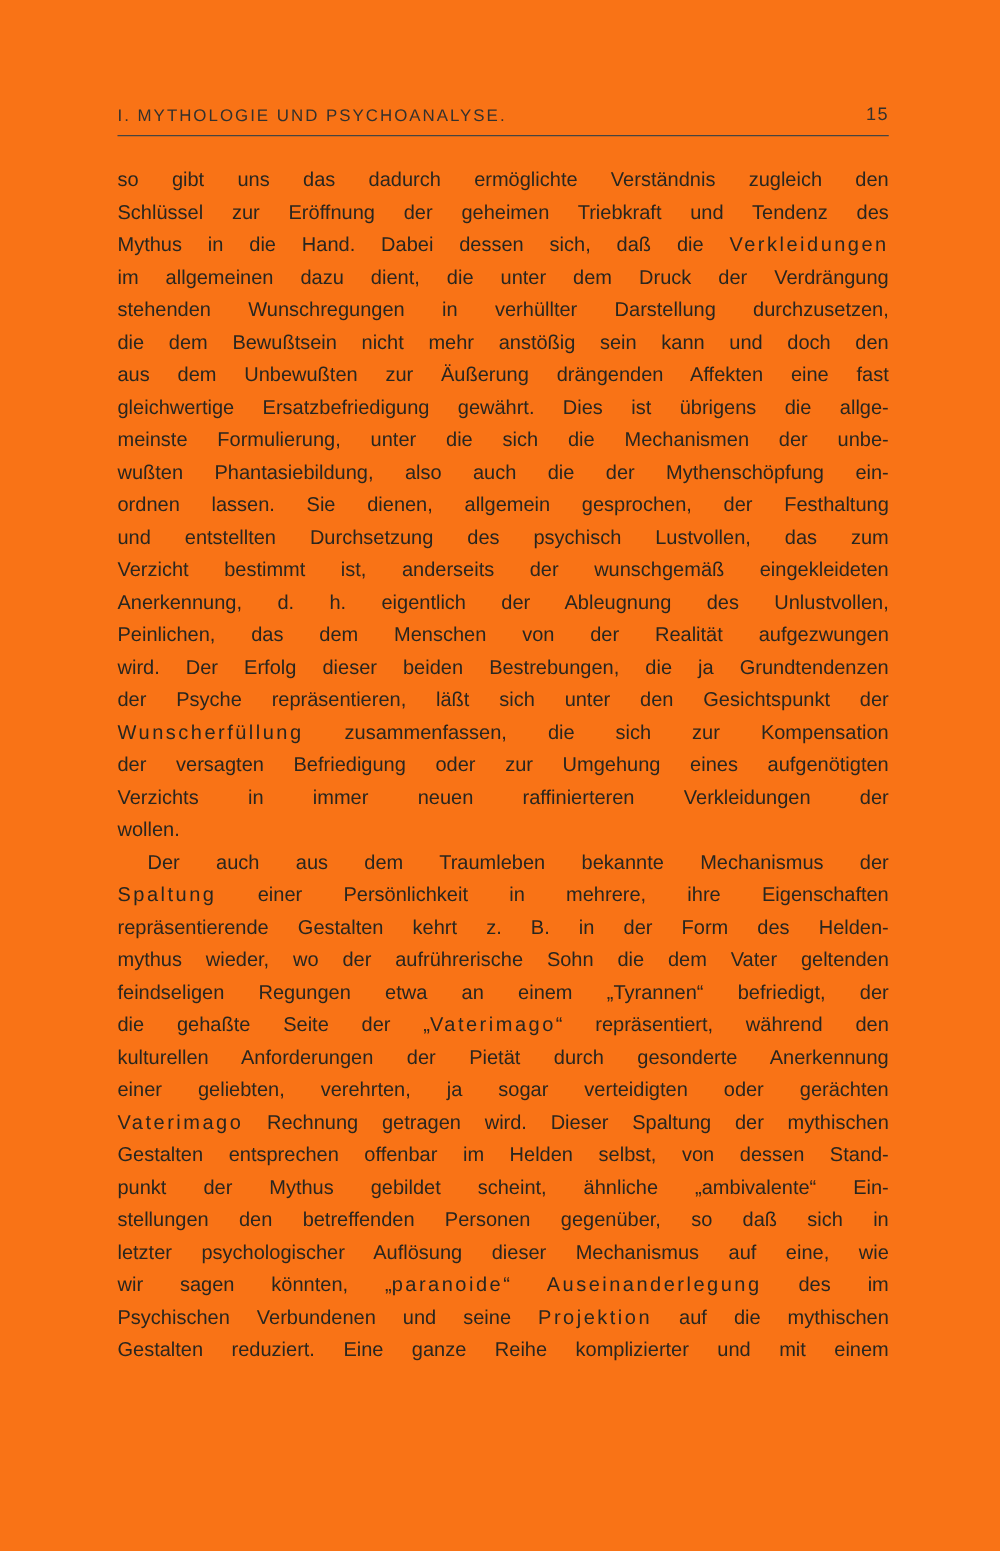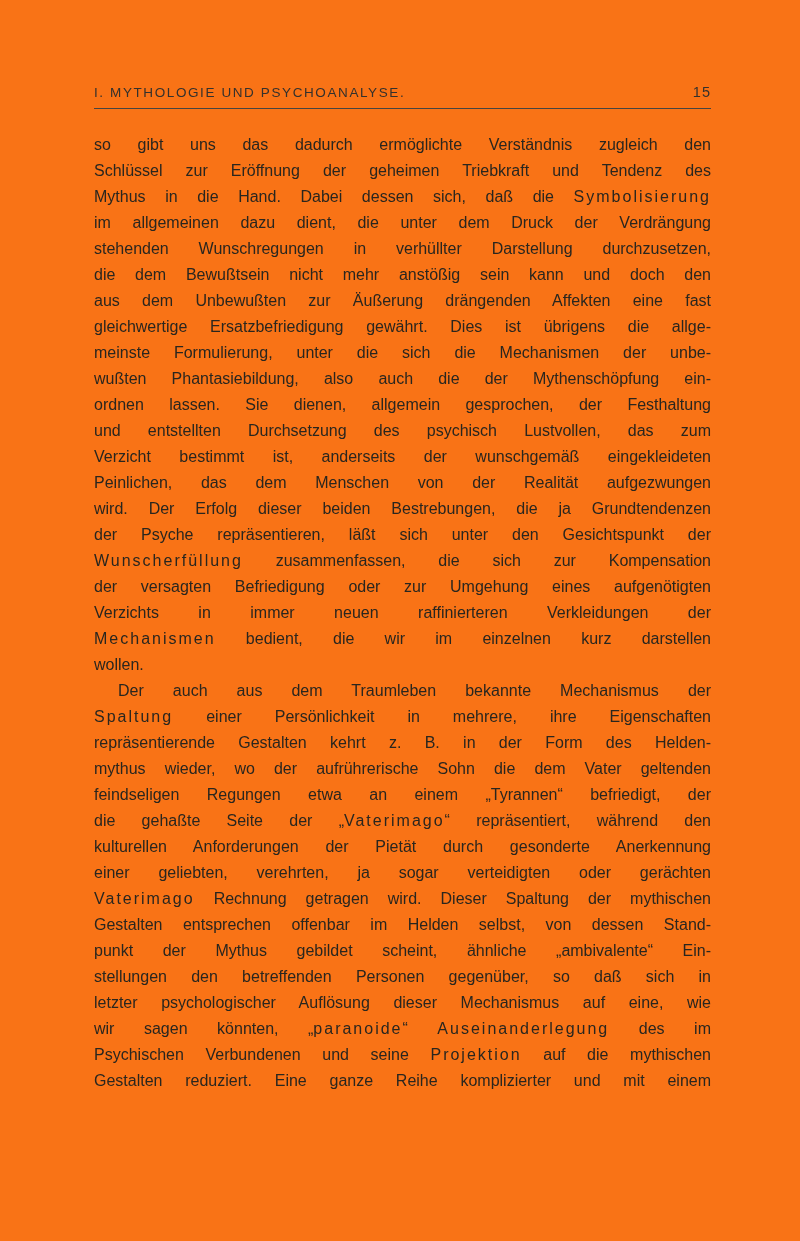--- a/index.html
+++ b/index.html
@@ -61,38 +61,38 @@
 <body>
 
 <div class="page">
   <div class="header">
     <span class="running-title">I. MYTHOLOGIE UND PSYCHOANALYSE.</span>
     <span class="page-number">15</span>
   </div>
   <div class="text-block">
       <div class="line"><span>so gibt uns das dadurch ermöglichte Verständnis zugleich den</span></div>
       <div class="line"><span>Schlüssel zur Eröffnung der geheimen Triebkraft und Tendenz des</span></div>
-      <div class="line"><span>Mythus in die Hand. Dabei dessen sich, daß die </span><span class="sperr">Symbolisierung</span></div>
+      <div class="line"><span>Mythus in die Hand. Dabei dessen sich, daß die </span><span class="sperr">Verkleidungen</span></div>
       <div class="line"><span>im allgemeinen dazu dient, die unter dem Druck der Verdrängung</span></div>
       <div class="line"><span>stehenden Wunschregungen in verhüllter Darstellung durchzusetzen,</span></div>
       <div class="line"><span>die dem Bewußtsein nicht mehr anstößig sein kann und doch den</span></div>
       <div class="line"><span>aus dem Unbewußten zur Äußerung drängenden Affekten eine fast</span></div>
       <div class="line"><span>gleichwertige Ersatzbefriedigung gewährt. Dies ist übrigens die allge-</span></div>
       <div class="line"><span>meinste Formulierung, unter die sich die Mechanismen der unbe-</span></div>
       <div class="line"><span>wußten Phantasiebildung, also auch die der Mythenschöpfung ein-</span></div>
       <div class="line"><span>ordnen lassen. Sie dienen, allgemein gesprochen, der Festhaltung</span></div>
       <div class="line"><span>und entstellten Durchsetzung des psychisch Lustvollen, das zum</span></div>
       <div class="line"><span>Verzicht bestimmt ist, anderseits der wunschgemäß eingekleideten</span></div>
+      <div class="line"><span>Anerkennung, d. h. eigentlich der Ableugnung des Unlustvollen,</span></div>
       <div class="line"><span>Peinlichen, das dem Menschen von der Realität aufgezwungen</span></div>
       <div class="line"><span>wird. Der Erfolg dieser beiden Bestrebungen, die ja Grundtendenzen</span></div>
       <div class="line"><span>der Psyche repräsentieren, läßt sich unter den Gesichtspunkt der</span></div>
       <div class="line"><span class="sperr">Wunscherfüllung</span><span> zusammenfassen, die sich zur Kompensation</span></div>
       <div class="line"><span>der versagten Befriedigung oder zur Umgehung eines aufgenötigten</span></div>
       <div class="line"><span>Verzichts in immer neuen raffinierteren Verkleidungen der</span></div>
-      <div class="line"><span class="sperr">Mechanismen</span><span> bedient, die wir im einzelnen kurz darstellen</span></div>
       <div class="line last"><span>wollen.</span></div>
       <div class="line indent"><span>Der auch aus dem Traumleben bekannte Mechanismus der</span></div>
       <div class="line"><span class="sperr">Spaltung</span><span> einer Persönlichkeit in mehrere, ihre Eigenschaften</span></div>
       <div class="line"><span>repräsentierende Gestalten kehrt z. B. in der Form des Helden-</span></div>
       <div class="line"><span>mythus wieder, wo der aufrührerische Sohn die dem Vater geltenden</span></div>
       <div class="line"><span>feindseligen Regungen etwa an einem „Tyrannen“ befriedigt, der</span></div>
       <div class="line"><span>die gehaßte Seite der „</span><span class="sperr">Vaterimago</span><span>“ repräsentiert, während den</span></div>
       <div class="line"><span>kulturellen Anforderungen der Pietät durch gesonderte Anerkennung</span></div>
       <div class="line"><span>einer geliebten, verehrten, ja sogar verteidigten oder gerächten</span></div>
       <div class="line"><span class="sperr">Vaterimago</span><span> Rechnung getragen wird. Dieser Spaltung der mythischen</span></div>

